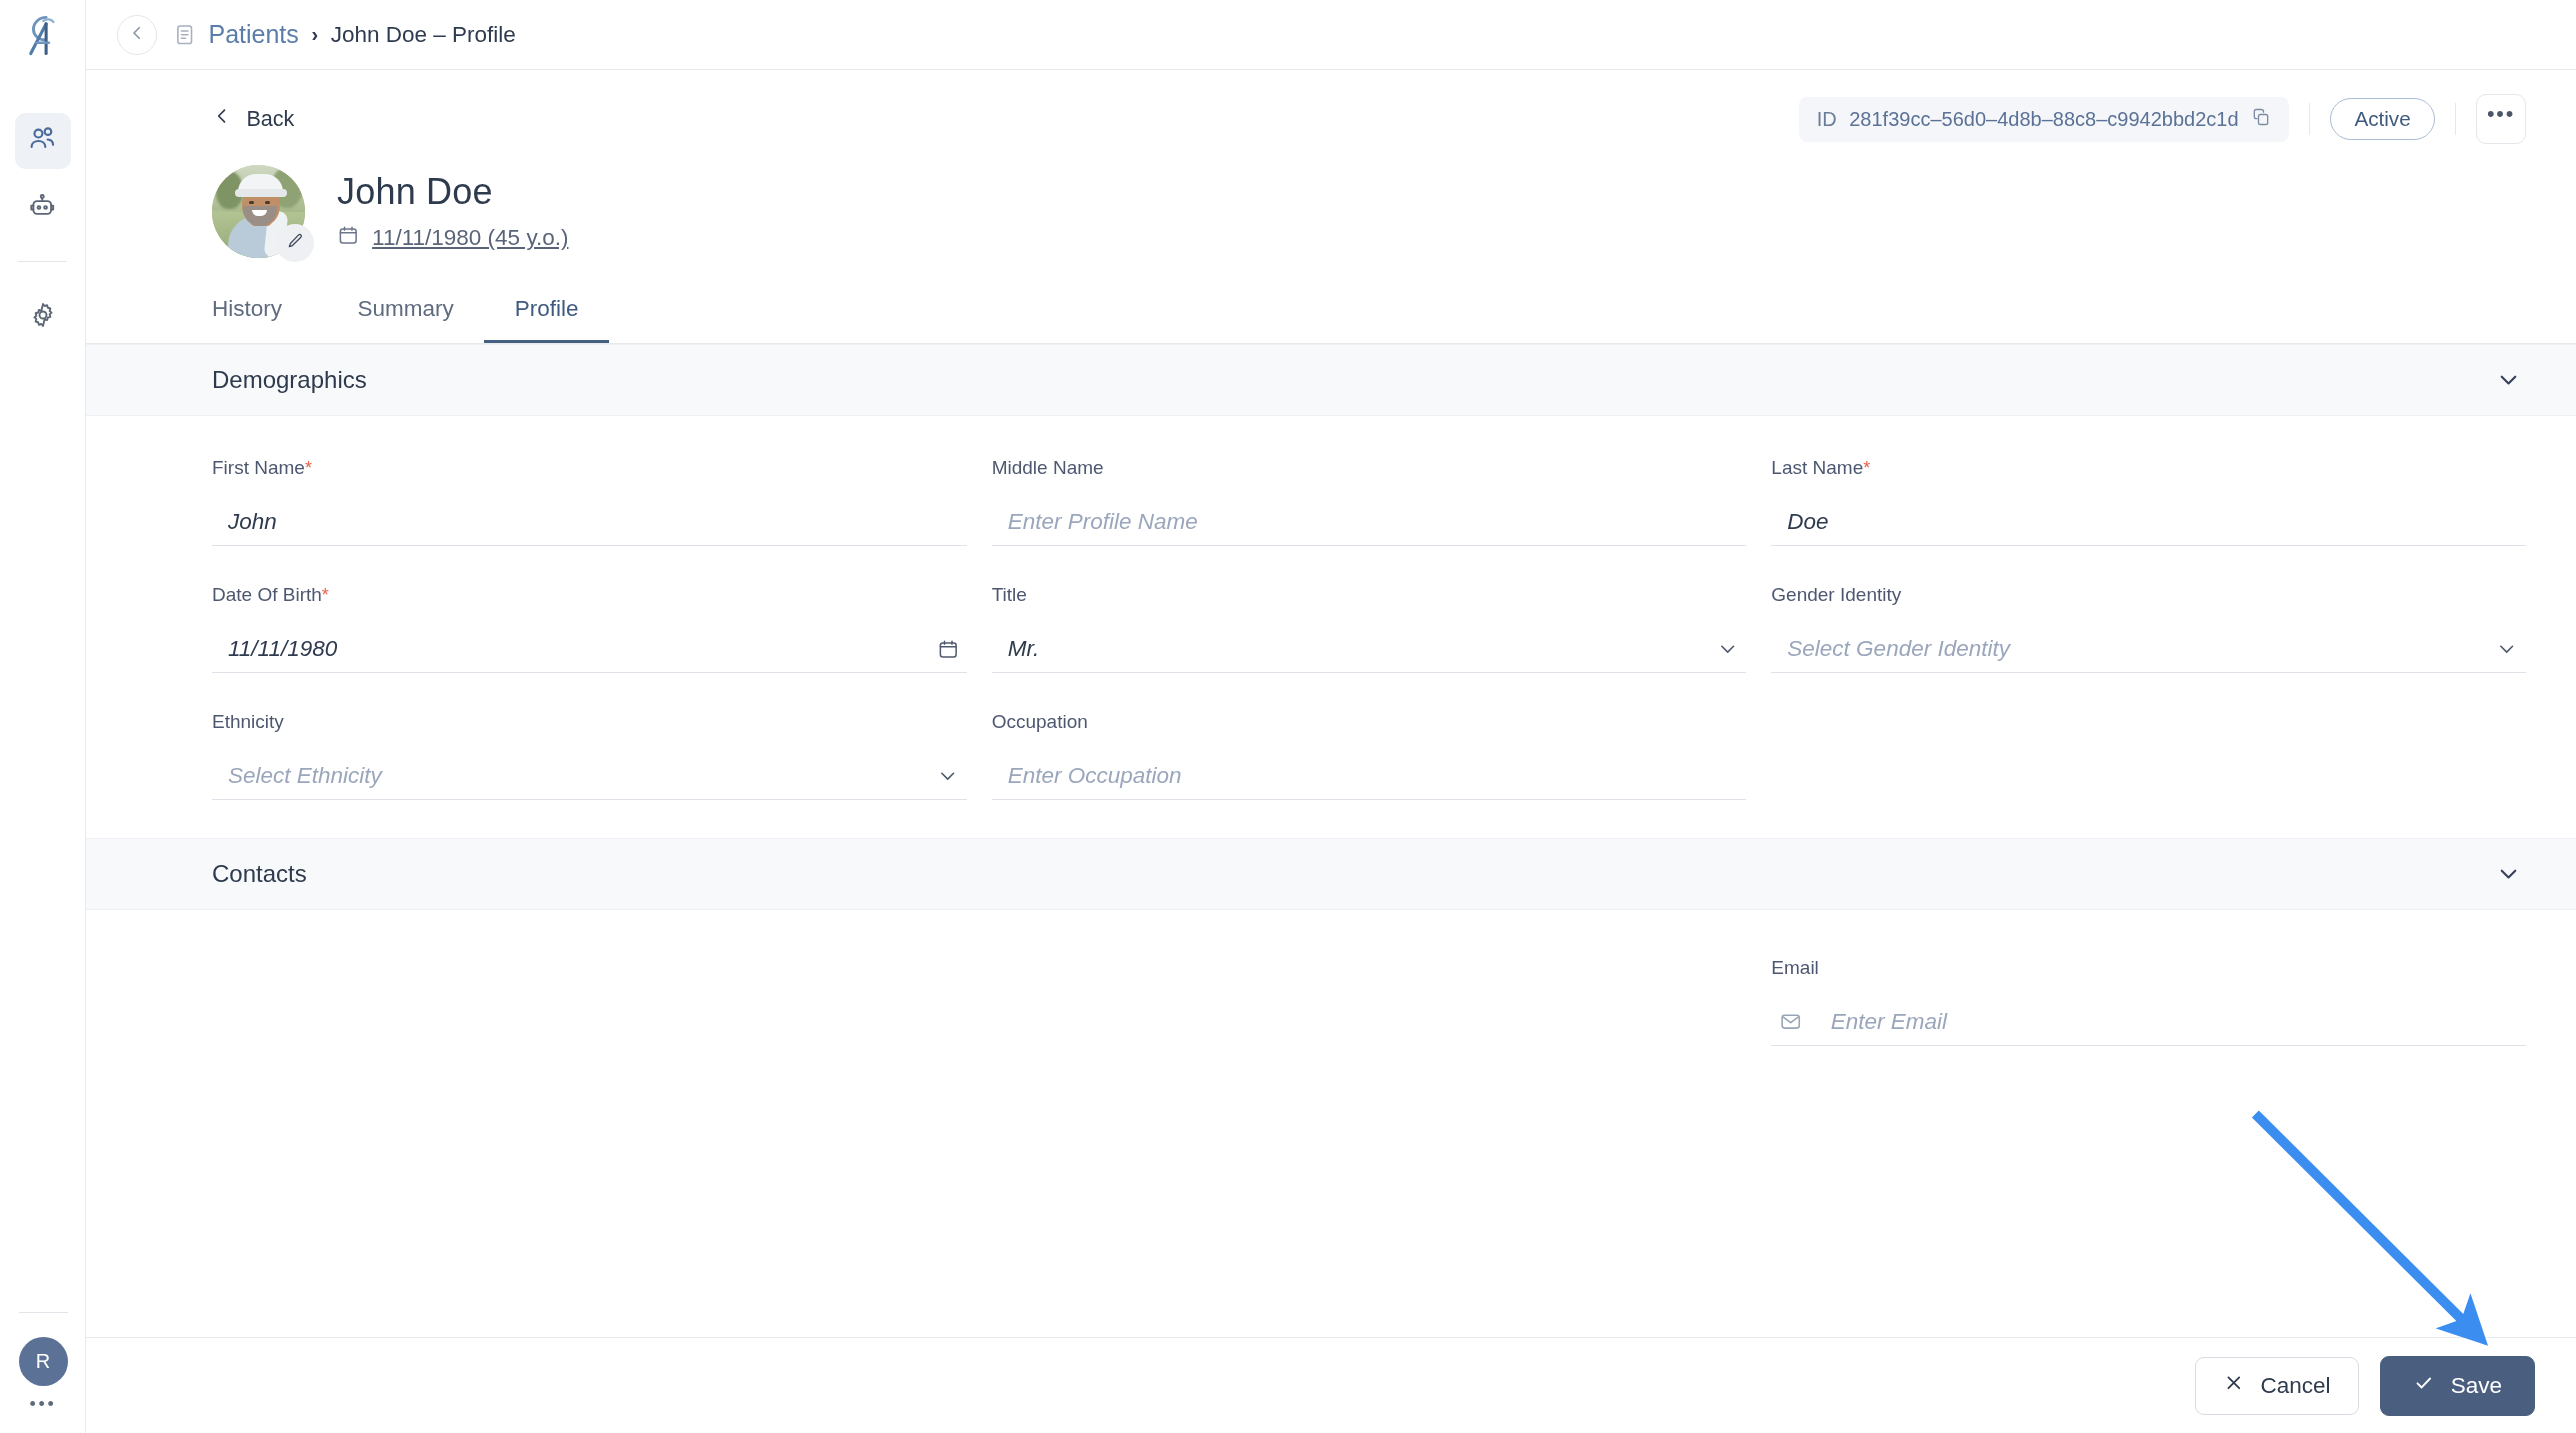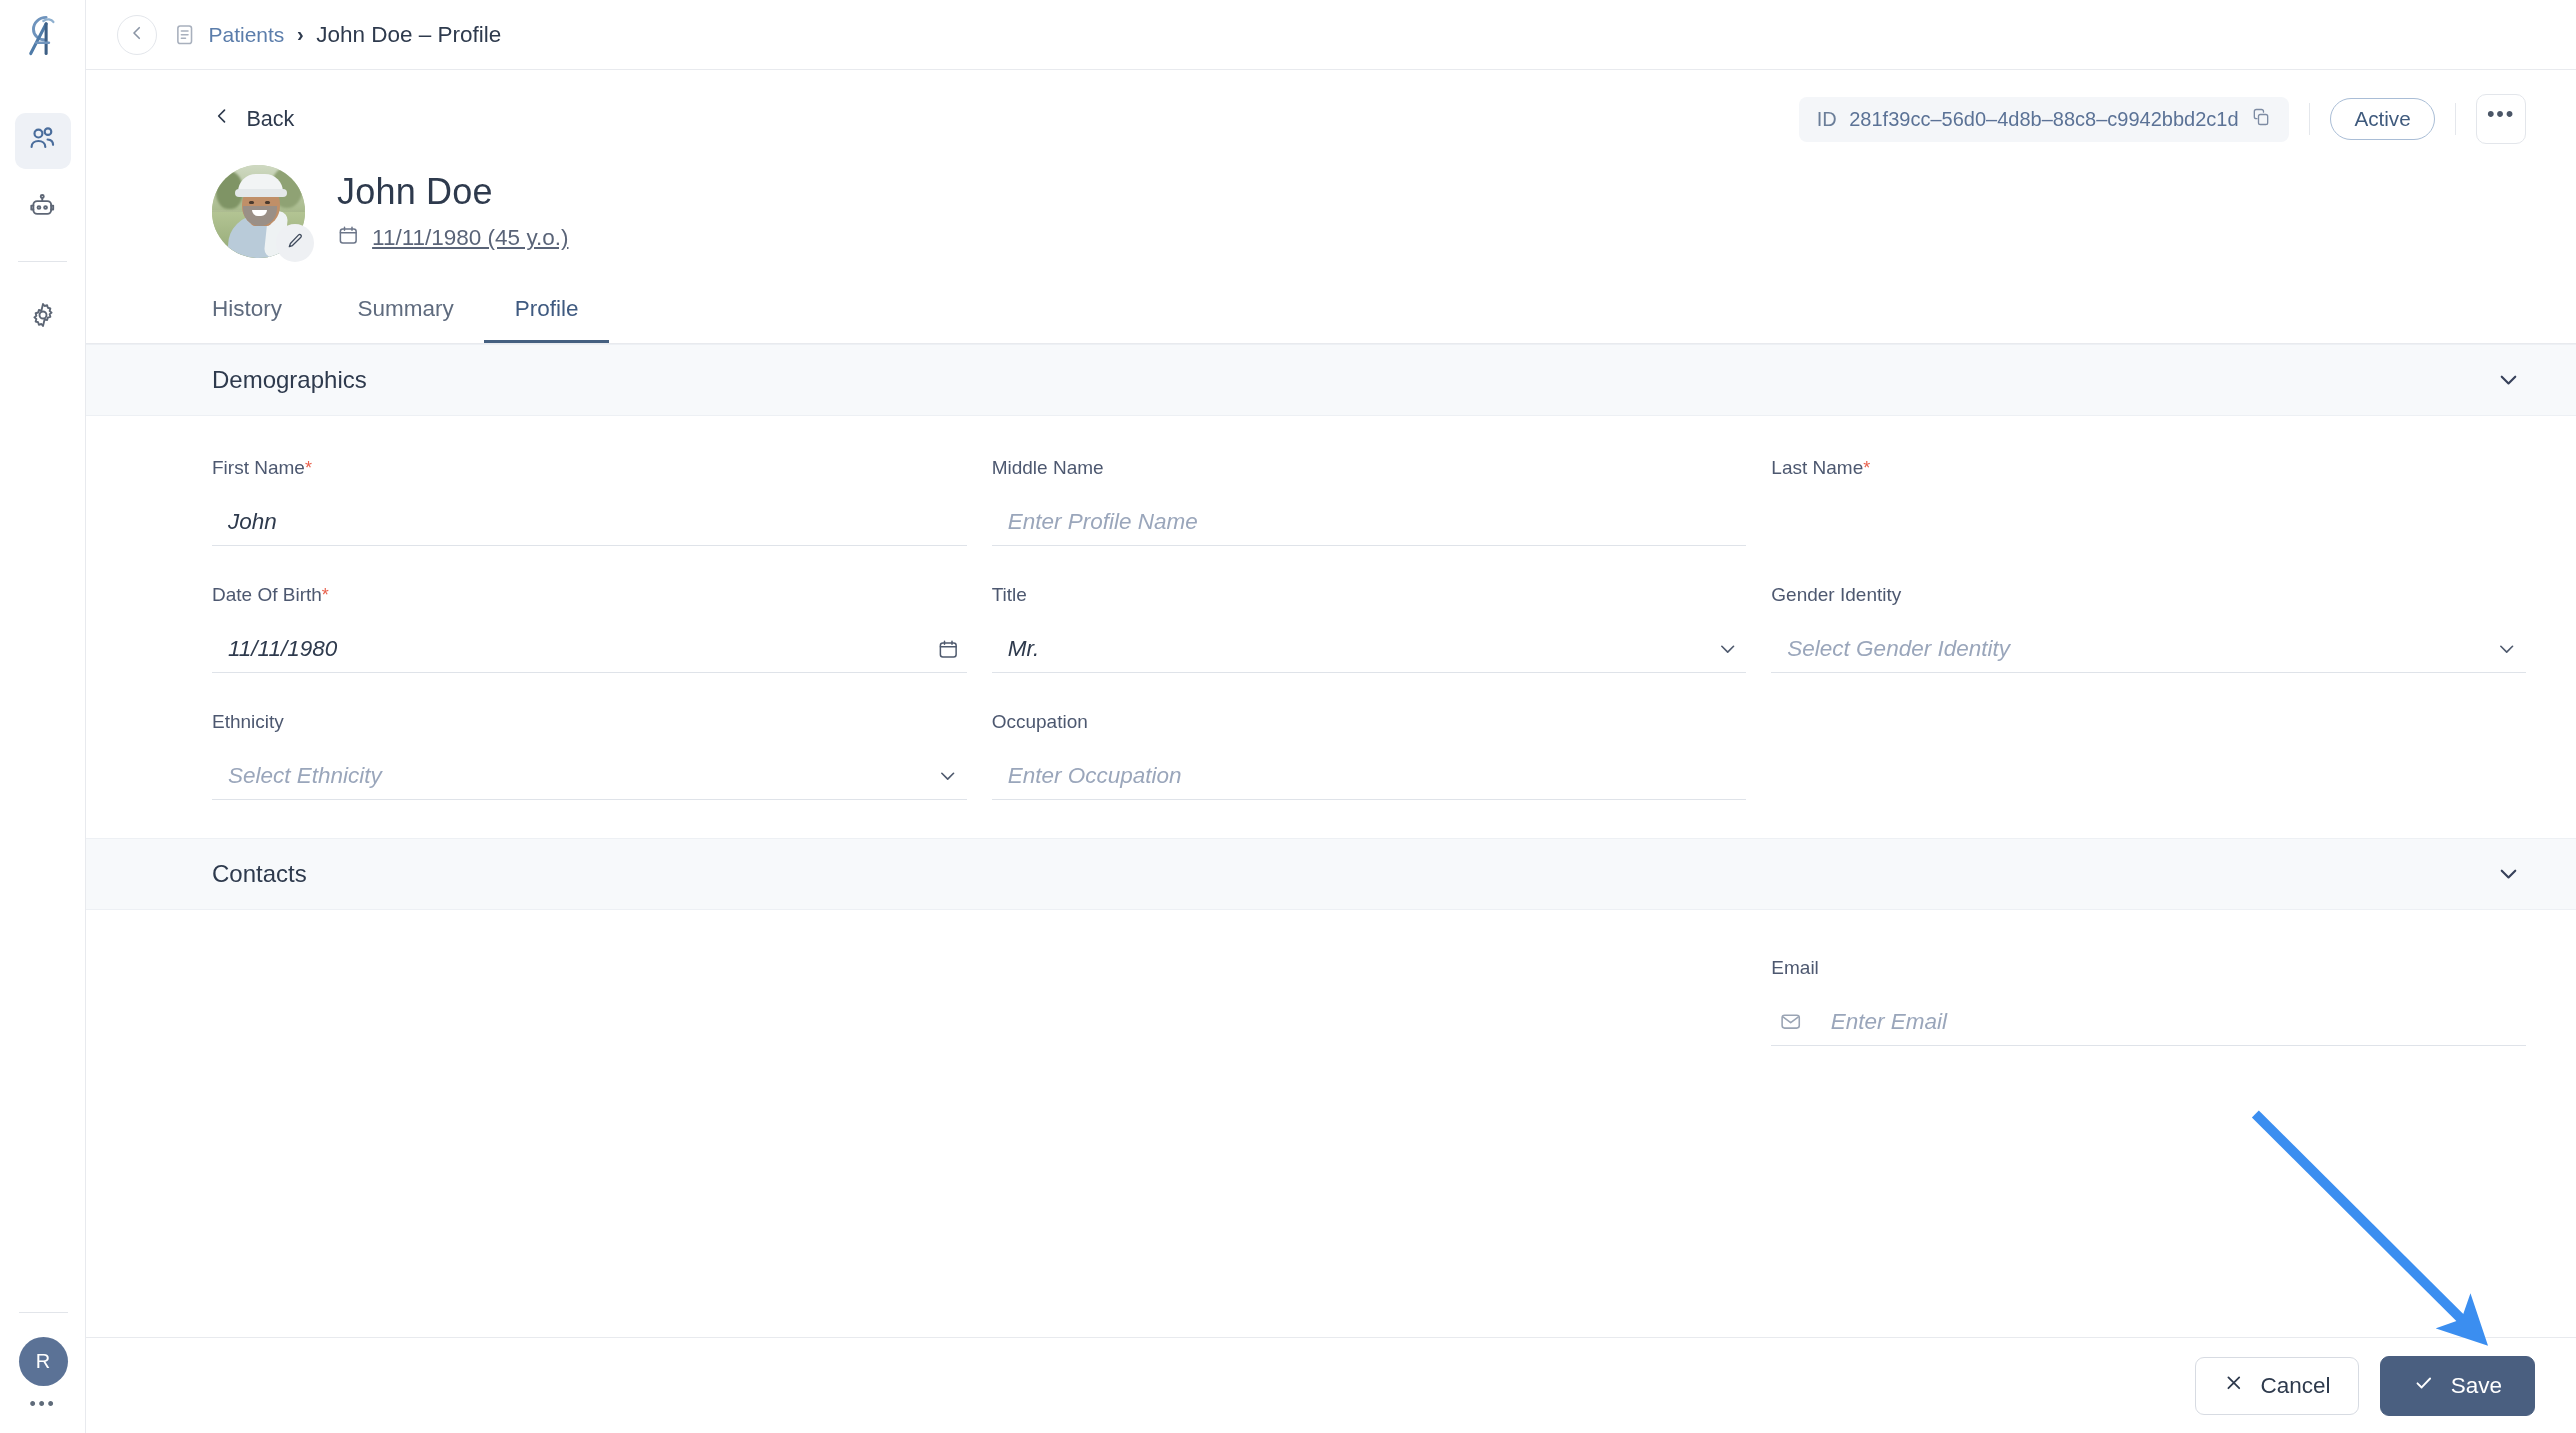--- a/index.html
+++ b/index.html
@@ -59,21 +59,21 @@
     padding-left: 30.5px; gap: 16px;
     background: #fff;
   }
   .back-circle {
     width: 40px; height: 40px; border-radius: 50%;
     border: 0.9px solid #e3e6eb; background:#fff;
     display: flex; align-items: center; justify-content: center; cursor: pointer;
   }
   .crumb-row { display: flex; align-items: center; gap: 12.6px; }
   .crumb-icon { display:flex; align-items:center; }
-  .crumb-link { color: #5b7dab; font-size: 21px; cursor: pointer; }
+  .crumb-link { color: #5b7dab; font-size: 25px; cursor: pointer; }
   .crumb-sep { color: #2e3a4d; font-size: 20px; font-weight: 700; }
   .crumb-current { color: #2e3a4d; font-size: 22.5px; }
 
   
   .page { flex: 1 1 auto; display: flex; flex-direction: column; min-height: 0; position: relative; }
 
   .page-header { padding: 23.4px 50px 0 126px; background: #fff; }
   .hdr-row1 { display: flex; align-items: center; justify-content: space-between; height: 52px; }
   .back-link { display: flex; align-items: center; gap: 14.4px; cursor: pointer; }
   .back-link span { font-size: 21.6px; color: #2e3a4d; font-weight: 500; }
@@ -370,20 +370,23 @@
             </div>
           </div>
           <div class="field">
             <label class="field-label">Middle Name</label>
             <div class="input-line">
               <span class="input-ph">Enter Profile Name</span>
             </div>
           </div>
           <div class="field">
             <label class="field-label"><span>Last Name</span><span class="req">*</span></label>
+            <div class="input-line">
+              <span class="input-val">Doe</span>
+            </div>
           </div>
 
           <div class="field">
             <label class="field-label"><span>Date Of Birth</span><span class="req">*</span></label>
             <div class="input-line">
               <span class="input-val">11/11/1980</span>
               <span class="trail-icon">
                 <svg width="22.5" height="22.5" viewBox="0 0 24 24" fill="none" stroke="#4f5a6e" stroke-width="1.6" stroke-linecap="round" stroke-linejoin="round">
                   <rect x="3.6" y="5.2" width="16.8" height="15" rx="2.6"></rect>
                     <path d="M3.6 9.4h16.8M8 3.4v3.2M16 3.4v3.2"></path>

